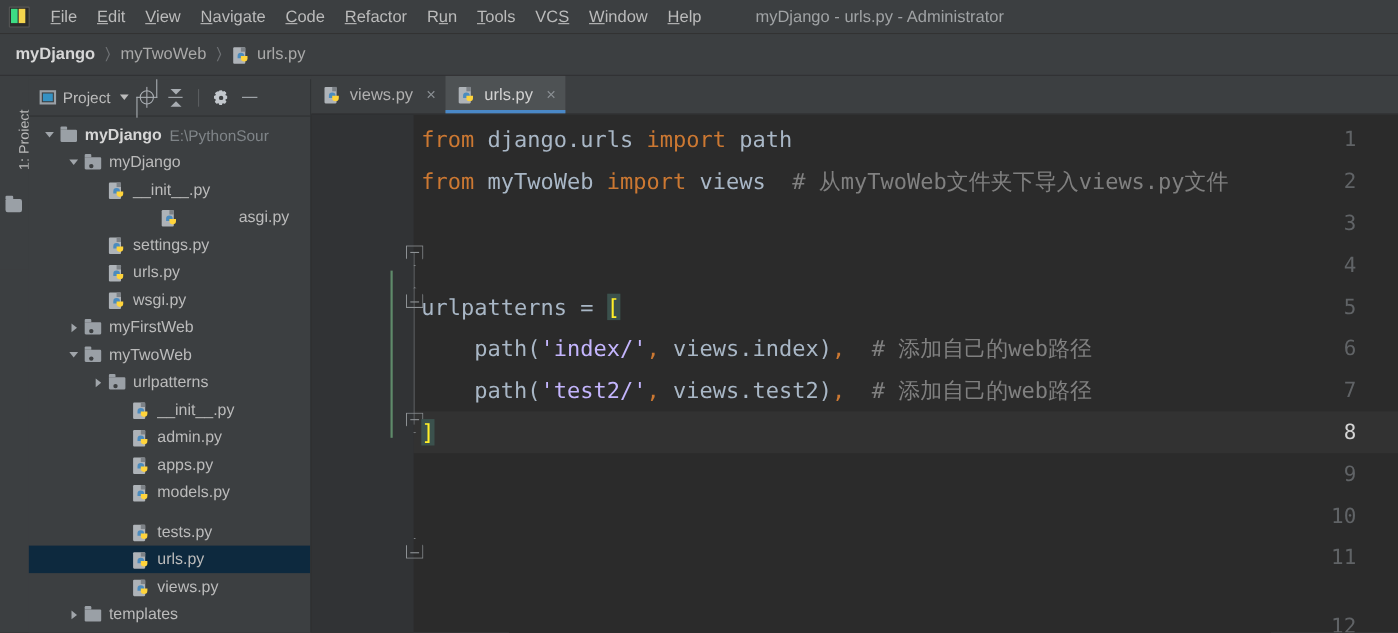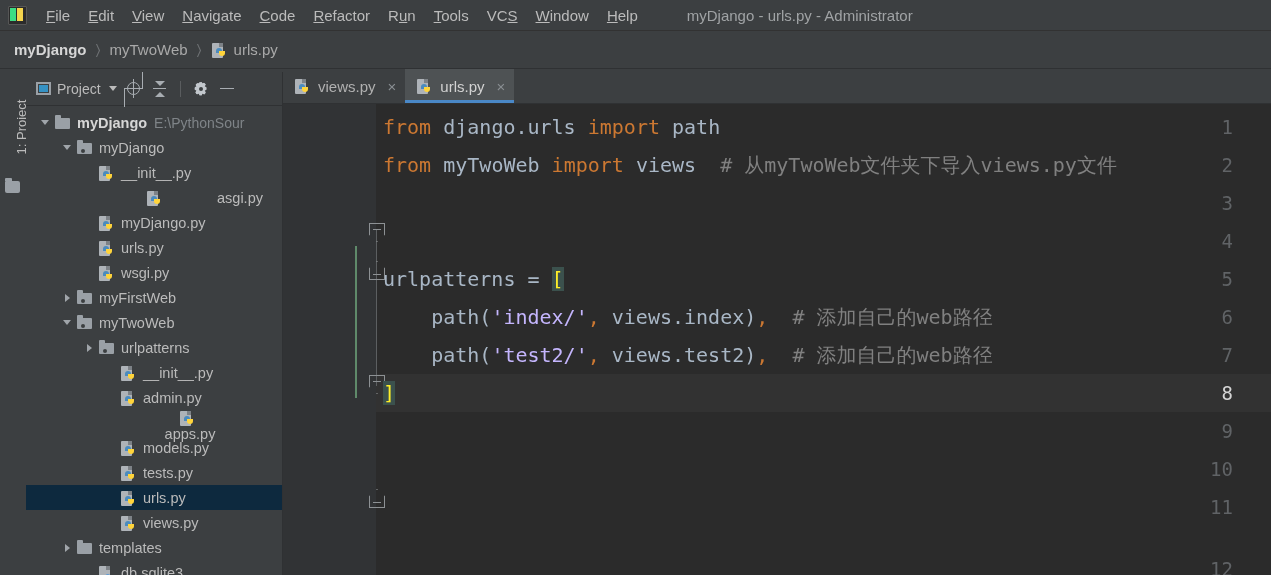--- a/index.html
+++ b/index.html
@@ -393,21 +393,21 @@
         <div class="tree-row" style="padding-left: 54px;">
           <span class="tw"></span>
           <span class="node-icon">
             <span class="ic-py">
               <span class="page"></span>
               <span class="fold"></span>
               <span class="sn1"></span>
               <span class="sn2"></span>
             </span>
           </span>
-          <span class="node-label">myDjango.py</span>
+          <span class="node-label">settings.py</span>
         </div>
         <div class="tree-row" style="padding-left: 54px;">
           <span class="tw"></span>
           <span class="node-icon">
             <span class="ic-py">
               <span class="page"></span>
               <span class="fold"></span>
               <span class="sn1"></span>
               <span class="sn2"></span>
             </span>
@@ -476,21 +476,21 @@
           <span class="node-icon">
             <span class="ic-py">
               <span class="page"></span>
               <span class="fold"></span>
               <span class="sn1"></span>
               <span class="sn2"></span>
             </span>
           </span>
           <span class="node-label">admin.py</span>
         </div>
-        <div class="tree-row" style="padding-left: 76px; flex-direction: column;">
+        <div class="tree-row" style="padding-left: 76px;">
           <span class="tw"></span>
           <span class="node-icon">
             <span class="ic-py">
               <span class="page"></span>
               <span class="fold"></span>
               <span class="sn1"></span>
               <span class="sn2"></span>
             </span>
           </span>
           <span class="node-label">apps.py</span>
@@ -500,21 +500,21 @@
           <span class="node-icon">
             <span class="ic-py">
               <span class="page"></span>
               <span class="fold"></span>
               <span class="sn1"></span>
               <span class="sn2"></span>
             </span>
           </span>
           <span class="node-label">models.py</span>
         </div>
-        <div class="tree-row" style="padding-left: 76px;">
+        <div class="tree-row" style="padding-left: 76px; margin-top: 11px;">
           <span class="tw"></span>
           <span class="node-icon">
             <span class="ic-py">
               <span class="page"></span>
               <span class="fold"></span>
               <span class="sn1"></span>
               <span class="sn2"></span>
             </span>
           </span>
           <span class="node-label">tests.py</span>

